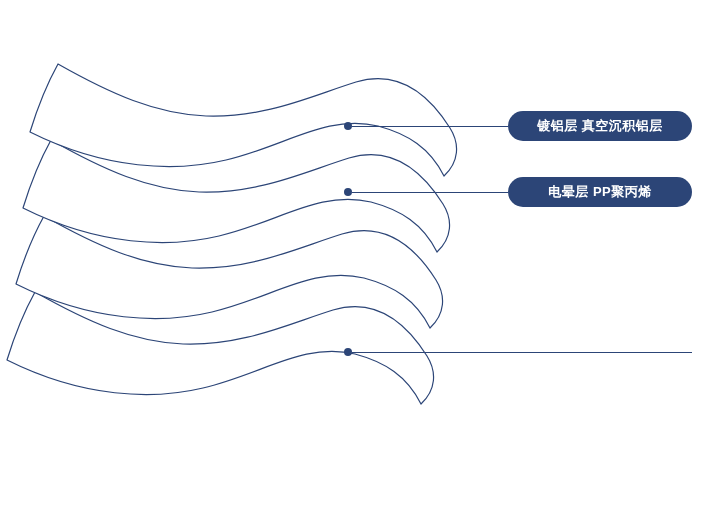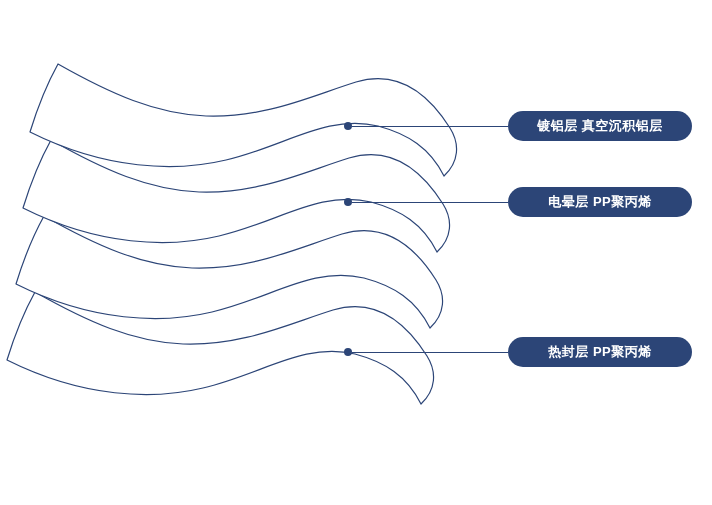--- a/index.html
+++ b/index.html
@@ -94,26 +94,25 @@
     <use href="#sheet" xlink:href="#sheet" class="sheet" transform="translate(19,138)"></use>
     <use href="#sheet" xlink:href="#sheet" class="sheet" transform="translate(26,62)"></use>
   </svg>
 
   <div class="callout" style="top:111px">
     <span class="dot"></span>
     <span class="line"></span>
     <div class="pill">镀铝层 真空沉积铝层</div>
   </div>
 
-  <div class="callout" style="top:187px">
+  <div class="callout" style="top:177px">
     <span class="dot"></span>
     <span class="line"></span>
     <div class="pill">电晕层 PP聚丙烯</div>
   </div>
 
 
   <div class="callout" style="top:337px">
     <span class="dot"></span>
     <span class="line"></span>
-    <div class="pill">热封层 PP聚丙烯</div>
   </div>
 
 </div>
 
 </body></html>

